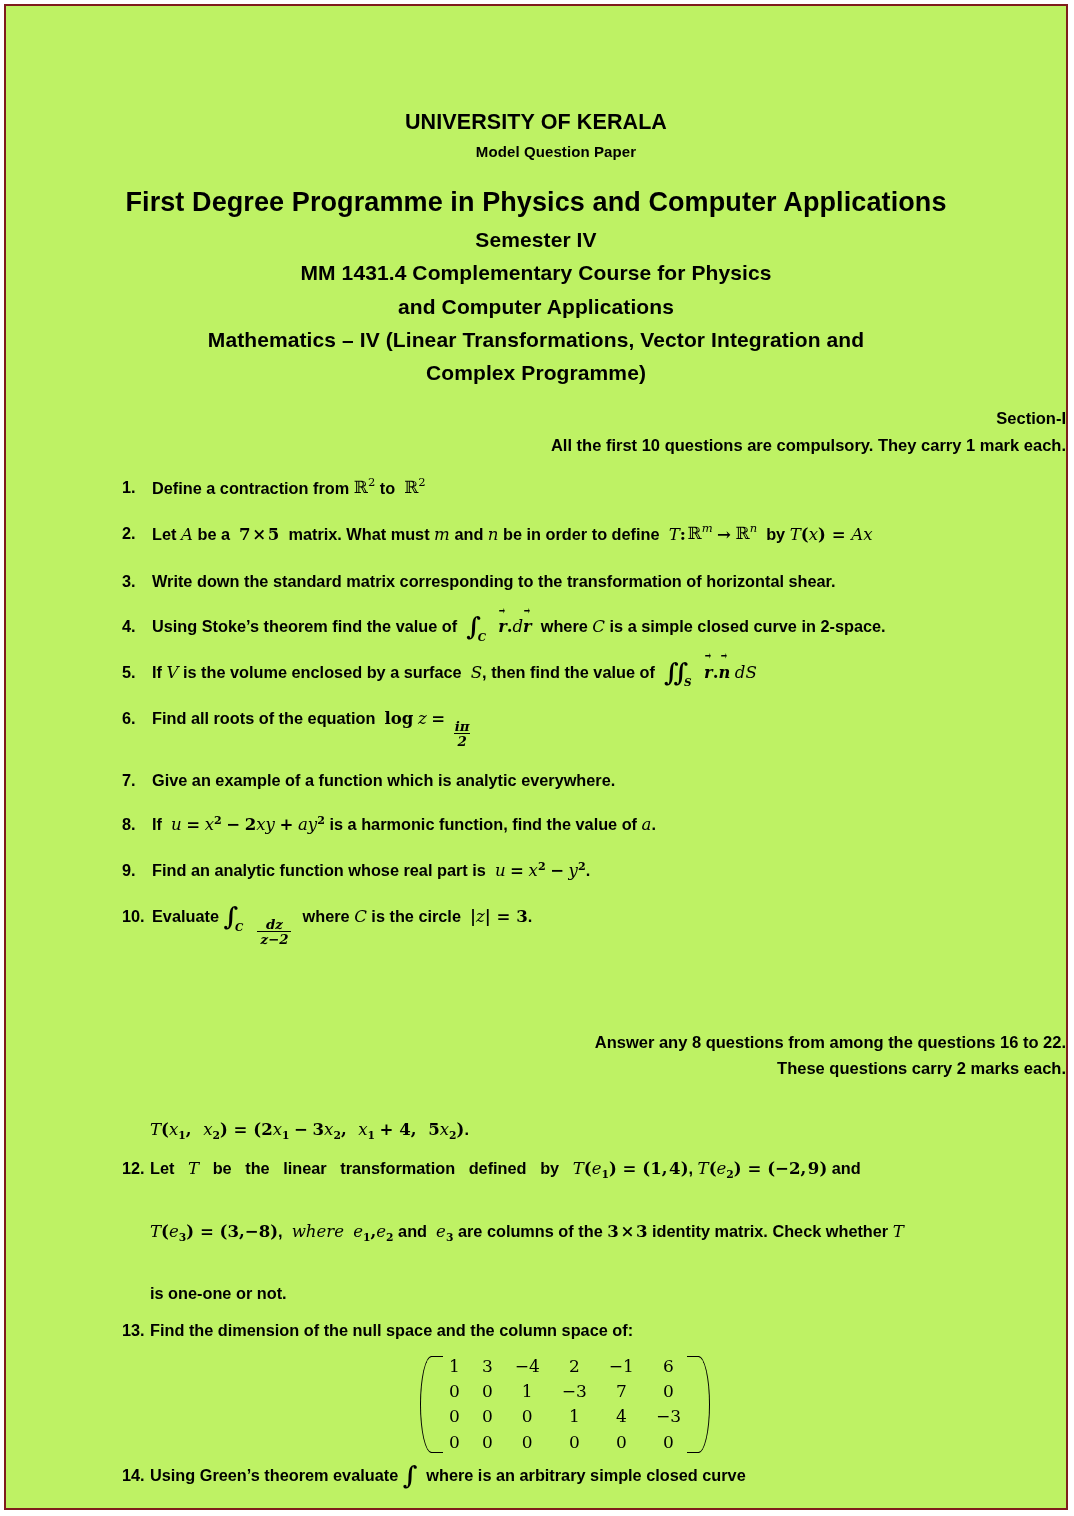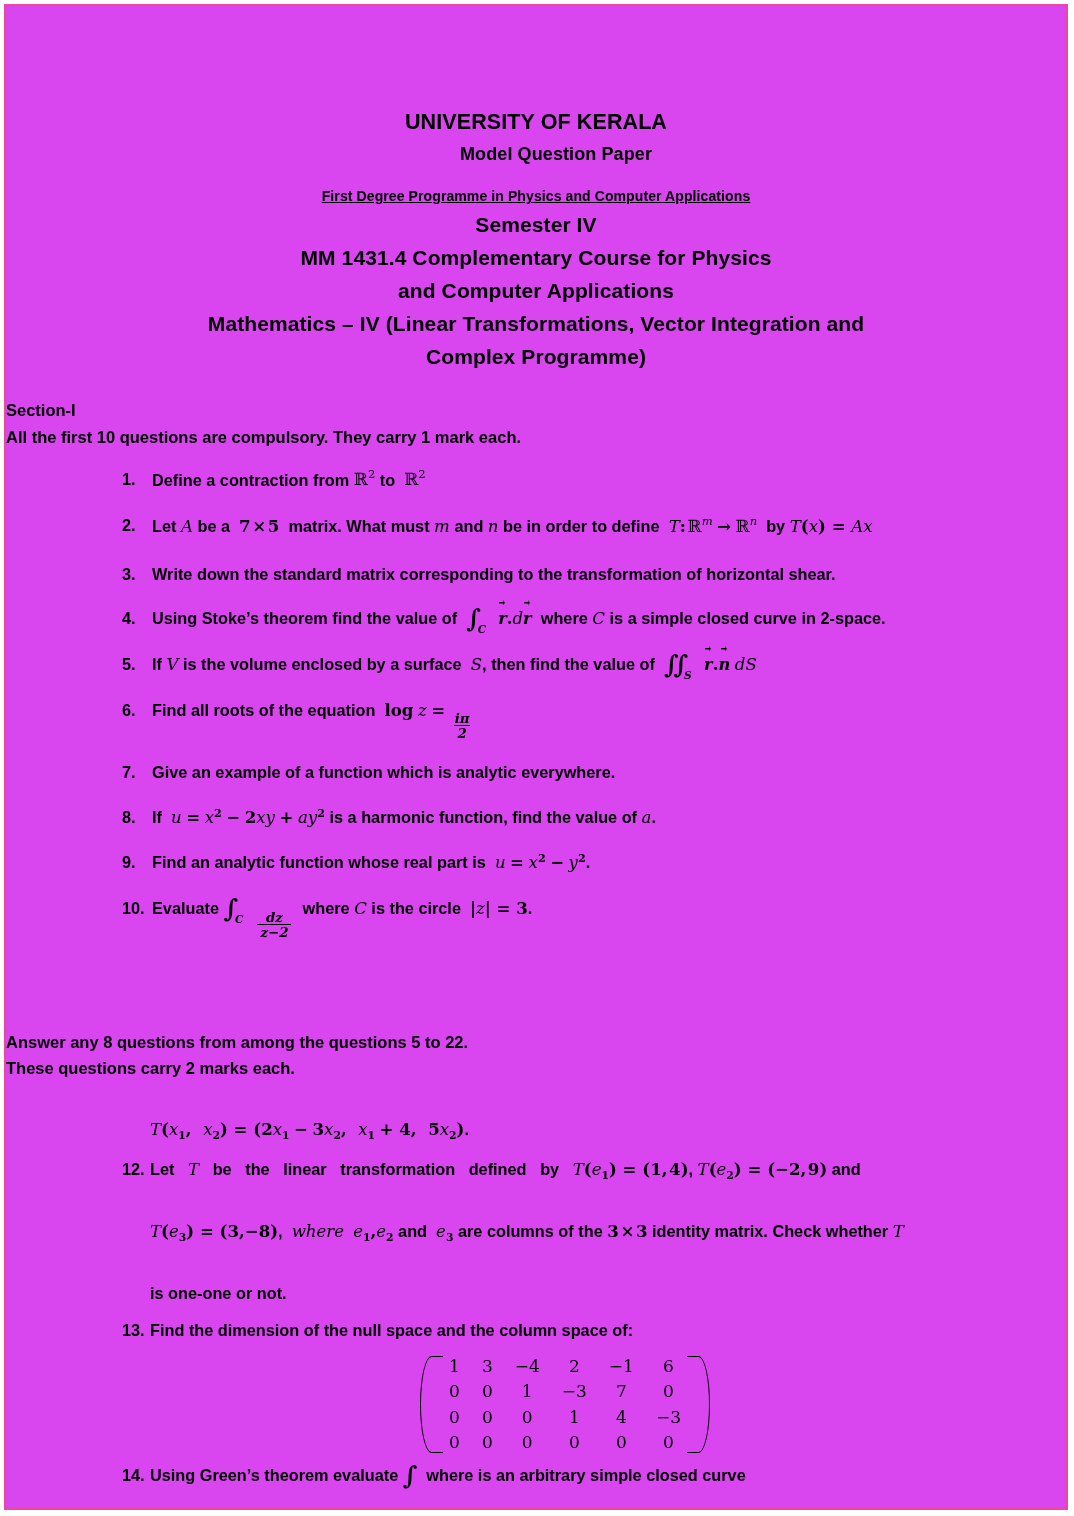--- a/index.html
+++ b/index.html
@@ -13,64 +13,64 @@
     font-family: "Liberation Sans", sans-serif;
     color: #000000;
     overflow: hidden;
   }
   .page-frame {
     position: absolute;
     left: 4px;
     top: 4px;
     width: 1064px;
     height: 1506px;
-    border: 2px solid #ec4899;
+    border: 2px solid #7f1d1d;
     box-sizing: border-box;
-    background: #d946ef;
+    background: #bef264;
   }
   .page-inner {
     position: absolute;
     left: 0; top: 0;
     width: 100%;
     height: 100%;
     padding: 0;
   }
 
   
   .hdr {
     text-align: center;
     font-weight: bold;
     font-size: 21.5px;
     line-height: 1.58;
     letter-spacing: 0.1px;
   }
   .hdr-1 { font-size: 21.5px; margin-top: 100px; }
-  .hdr-2 { font-size: 18px; margin-left: 40px; }
-  .hdr-3 { font-size: 14px; margin-top: 17px; padding: 0 60px; text-decoration: underline;}
+  .hdr-2 { font-size: 15px; margin-left: 40px; }
+  .hdr-3 { font-size: 27px; margin-top: 17px; padding: 0 60px;}
   .hdr-4 { font-size: 21px; }
   .hdr-5 { font-size: 21px; }
   .hdr-6 { font-size: 21px; }
   .hdr-7 { font-size: 21px; padding: 0 52px; }
 
   .timerow {
     display: flex;
     justify-content: space-between;
     align-items: baseline;
     font-weight: bold;
     font-size: 16.5px;
     margin-top: 26px;
     padding: 0 112px 0 114px;
   }
 
   .section-head {
-    text-align: left;
+    text-align: right;
     font-weight: bold;
     font-size: 16.5px;
     line-height: 1.62;
-    margin-top: 24px;
+    margin-top: 16px;
   }
   .section-head .s-line { display: block; }
 
   
   .qlist {
     margin-top: 16px;
     padding: 0 60px 0 116px;
   }
   .q {
     display: flex;
@@ -315,21 +315,21 @@
               <span class="num">dz</span>
               <span class="den">z−2</span>
             </span>&nbsp; where <span class="m">C</span> is the circle&nbsp; <span class="mr">|</span><span class="m">z</span><span class="mr">| = 3</span>.</span>
     </div>
 
   </div>
 
   <div class="sec2-gap"></div>
 
   <div class="section-head">
-    <span class="s-line">Answer any 8 questions from among the questions 5 to 22.</span>
+    <span class="s-line">Answer any 8 questions from among the questions 16 to 22.</span>
     <span class="s-line">These questions carry 2 marks each.</span>
   </div>
 
   <div class="qlist2">
 
     <div class="q-cont">
       <span class="m">T</span><span class="mr">(</span><span class="m">x</span><sub class="mn" style="font-family:'DejaVu Serif',serif">1</sub><span class="mr">,&nbsp; </span><span class="m">x</span><sub class="mn" style="font-family:'DejaVu Serif',serif">2</sub><span class="mr">) = (2</span><span class="m">x</span><sub class="mn" style="font-family:'DejaVu Serif',serif">1</sub> <span class="mr">−</span> <span class="mr">3</span><span class="m">x</span><sub class="mn" style="font-family:'DejaVu Serif',serif">2</sub><span class="mr">,&nbsp; </span><span class="m">x</span><sub class="mn" style="font-family:'DejaVu Serif',serif">1</sub> <span class="mr">+ 4,&nbsp; 5</span><span class="m">x</span><sub class="mn" style="font-family:'DejaVu Serif',serif">2</sub><span class="mr">)</span>.
     </div>
 
     <div class="q j12">

